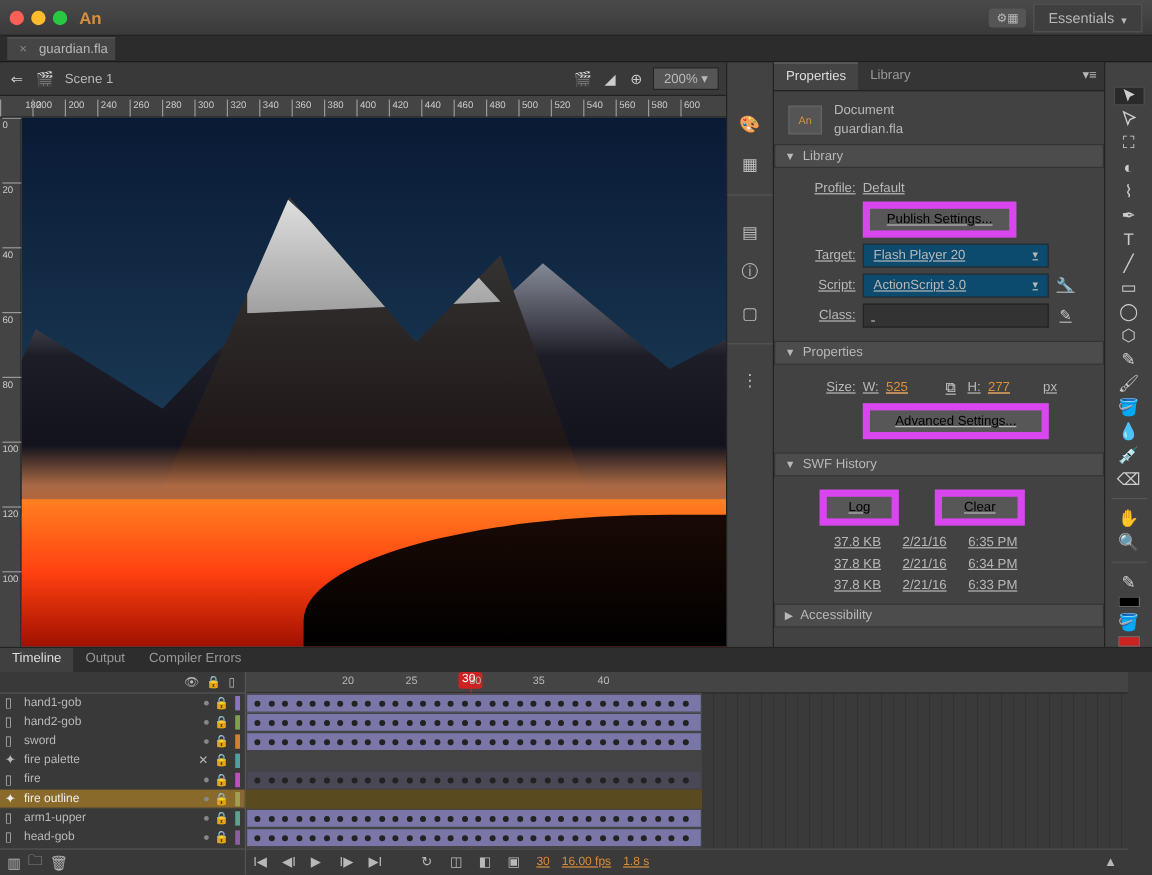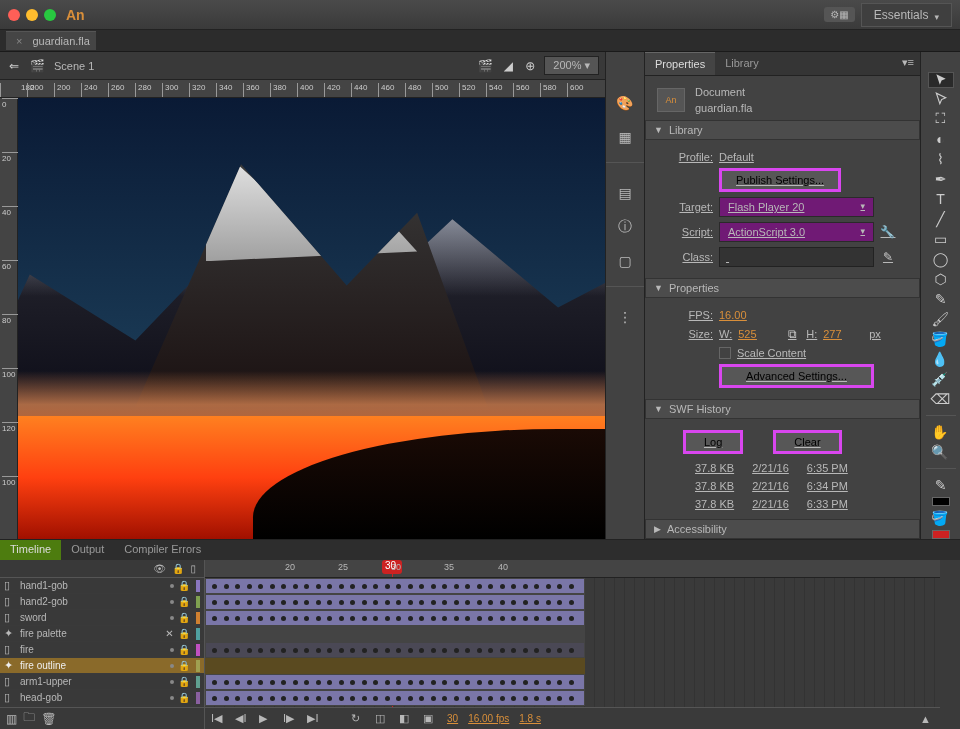--- a/index.html
+++ b/index.html
@@ -44,36 +44,36 @@
 .panel-tab.active { background:#444; color:#ddd; border-top:1px solid #666;}
 .panel-tabs .menu { margin-left:auto; padding:4px 6px;}
 .panel-body { flex:1; overflow:hidden; padding:4px 0;}
 .doc-head { display:flex; align-items:center; gap:10px; padding:6px 12px;}
 .doc-head .ico-box { width:28px; height:24px; background:#555; border:1px solid #666; display:flex; align-items:center; justify-content:center; font-size:9px; color:#d98f3a;}
 .section-hdr { background:#4c4c4c; border:1px solid #333; padding:3px 8px; font-size:11px; display:flex; align-items:center; gap:6px;}
 .tri { font-size:9px;}
 .section-body { padding:6px 10px 6px 20px;text-decoration:underline;}
 .row { display:flex; align-items:center; margin:5px 0; gap:6px;}
 .row .lbl { width:48px; text-align:right; font-size:11px;}
-.btn { background:#575757; border:3px solid #d946ef; padding:3px 14px; font-size:11px;}
-.dropdown { background:#701a75; border:1px solid #2a2a2a; padding:3px 8px; font-size:11px; flex:1; display:flex; justify-content:space-between; max-width:155px;}
+.btn { background:#575757; border:6px solid #d946ef; padding:3px 14px; font-size:11px;}
+.dropdown { background:#0c4a6e; border:1px solid #2a2a2a; padding:3px 8px; font-size:11px; flex:1; display:flex; justify-content:space-between; max-width:155px;}
 .input { background:#333; border:1px solid #222; padding:3px 6px; font-size:11px; flex:1; max-width:155px;}
 .orange { color:#d98f3a; text-decoration:underline;}
 .chk { width:12px; height:12px; border:1px solid #666; display:inline-block;}
 .swatch { width:28px; height:16px; background:#333; border:1px solid #666;}
 .hist-row { display:flex; gap:18px; padding:3px 0 3px 30px; font-size:11px;}
 .tools { width: 40px; background: #424242; border-left:1px solid #222; display:flex; flex-direction:column; align-items:center; padding-top:20px; gap:4px;}
 .tool { width:26px; height:24px; display:flex; align-items:center; justify-content:center; font-size:14px; color:#ccc;}
 .tool.active { background:#2a2a2a; border:1px solid #555;}
 .tool-divider { height:1px; width:30px; background:#555; margin:4px 0;}
 .color-sw { width:18px; height:14px; border:1px solid #666;}
 .timeline { height: 190px; background:#393939; border-top:1px solid #222; display:flex; flex-direction:column;}
 .tl-tabs { height:20px; display:flex; background:#2d2d2d; align-items:stretch;}
 .tl-tab { padding:3px 10px; font-size:11px; color:#999;}
-.tl-tab.active { background:#4d7c0f; color:#ddd;}
+.tl-tab.active { background:#404040; color:#ddd;}
 .tl-body { flex:1; display:flex; overflow:hidden;}
 .layer-col { width:205px; border-right:1px solid #555; display:flex; flex-direction:column;}
 .layer-hdr { height:18px; border-bottom:1px solid #555; display:flex; justify-content:flex-end; align-items:center; padding-right:8px; gap:6px; font-size:10px;}
 .layers { flex:1; overflow:hidden;}
 .layer { height:16px; display:flex; align-items:center; padding:0 4px; gap:4px; font-size:10px; border-bottom:1px solid #3a3a3a;}
 .layer .ico { width:12px; font-size:11px;}
 .layer .name { flex:1; white-space:nowrap; overflow:hidden;}
 .layer .dots { display:flex; gap:5px; align-items:center;}
 .layer .dot { width:4px; height:4px; background:#888; border-radius:50%;}
 .layer .lock { font-size:10px;}
@@ -243,37 +243,28 @@
             <span class="icon-sm">✎</span>
           </div>
       </div>
 
       <div class="section-hdr">
           <span class="tri">▼</span>
           <span>Properties</span>
         </div>
       <div class="section-body">
         <div class="row">
-            <span class="lbl">FPS:</span>
-            <span class="orange">16.00</span>
-          </div>
-        <div class="row">
           <span class="lbl">Size:</span>
           <span>W:</span>
           <span class="orange" style="width:40px; text-align:left">525</span>
           <span class="icon-sm">⧉</span>
           <span>H:</span>
           <span class="orange" style="width:40px">277</span>
           <span>px</span>
         </div>
-        <div class="row">
-            <span class="lbl"></span>
-            <span class="chk"></span>
-            <span>Scale Content</span>
-          </div>
         <div class="row">
             <span class="lbl"></span>
             <button class="btn" style="width:155px">Advanced Settings...</button>
           </div>
       </div>
 
       <div class="section-hdr">
           <span class="tri">▼</span>
           <span>SWF History</span>
         </div>

